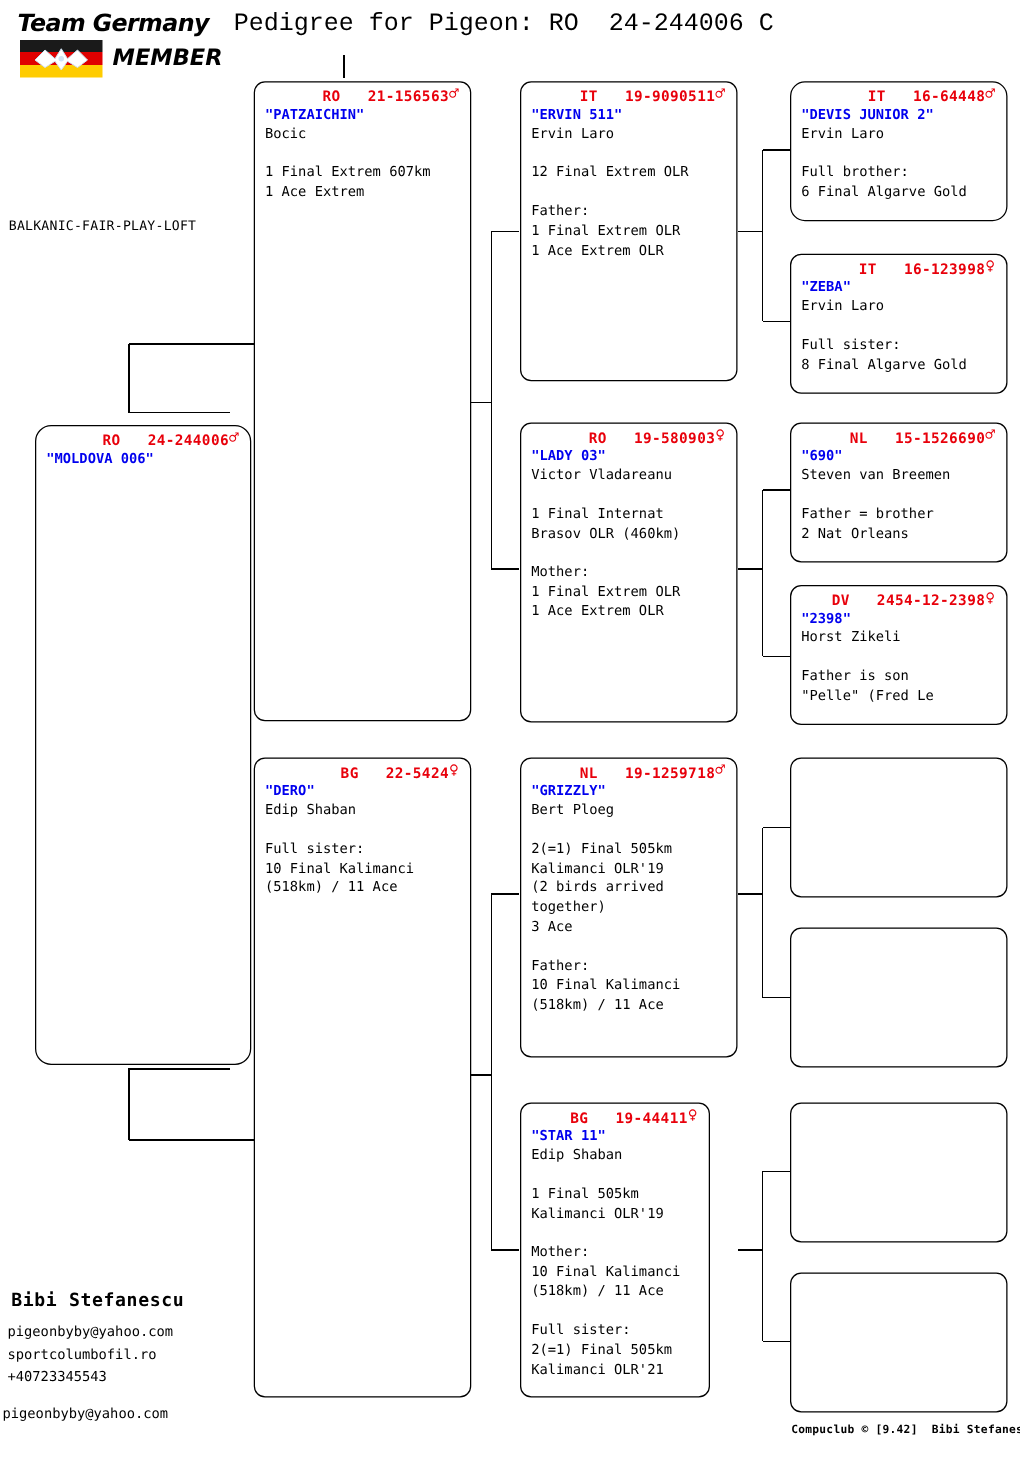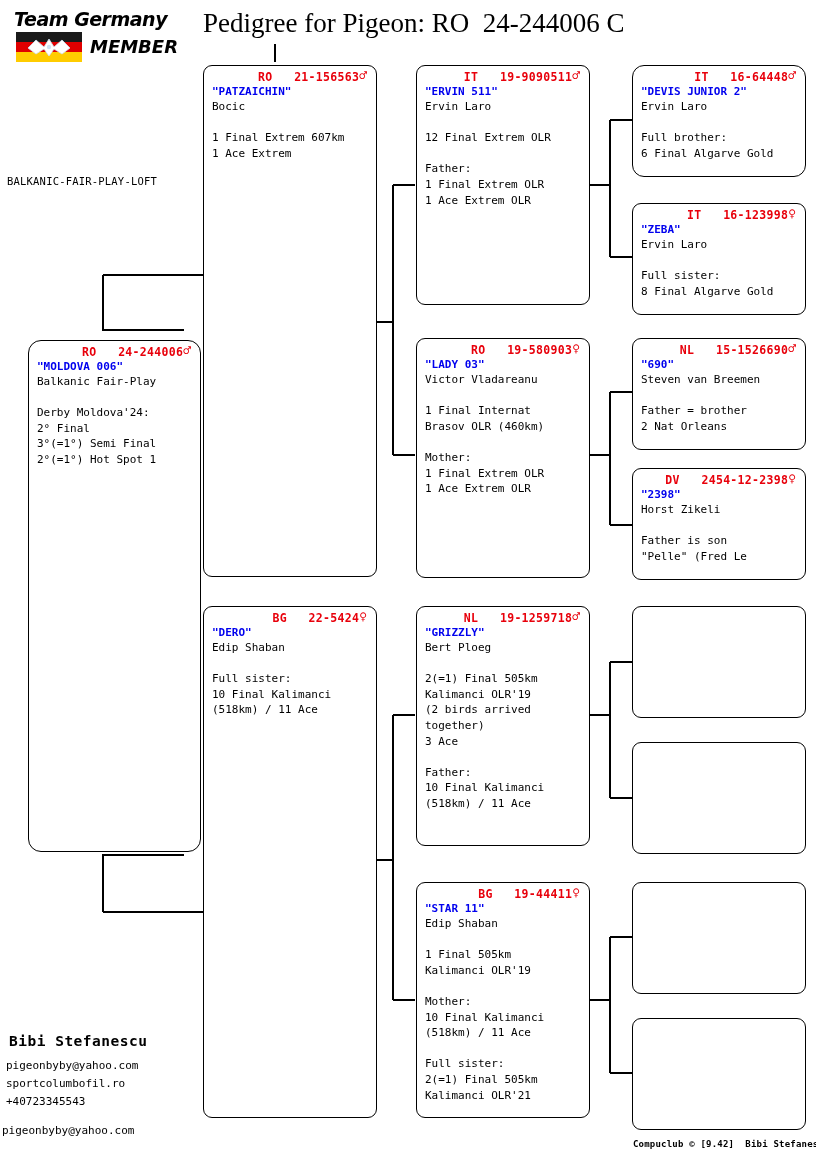--- a/index.html
+++ b/index.html
@@ -40,23 +40,23 @@
     width: 46px; height: 26px;
   }
   #logo-member {
     position: absolute; left: 84px; top: 28px;
     font-family: "DejaVu Sans", sans-serif;
     font-weight: bold; font-style: italic;
     font-size: 18px; color: #000;
     white-space: nowrap;
   }
   #page-title {
-    position: absolute; left: 203px; top: 8px;
-    font-family: Liberation Serif, serif;
-    font-size: 27px; color: #000;
+    position: absolute; left: 187px; top: 8px;
+    font-family: Liberation Mono, monospace;
+    font-size: 20px; color: #000;
     white-space: pre;
   }
   #loft-name {
     position: absolute; left: 7px; top: 175px;
     font-size: 10.5px; color: #000;
     letter-spacing: 0.2px;
     white-space: pre;
   }
 
   
@@ -191,26 +191,20 @@
     <path d="M610 1073 L632 1073"></path>
   </g>
 </svg>
 
 <div class="pbox" id="box-subject" style="left:28px; top:340px; width:173px; height:512px;border-radius:13px;">
   <div class="hdr">
     <span class="ring">RO   24-244006</span>
     <span class="sex">♂</span>
   </div>
   <div class="nickname">"MOLDOVA 006"</div>
-  <div class="body">Balkanic Fair-Play
-
-Derby Moldova'24:
-2° Final
-3°(=1°) Semi Final
-2°(=1°) Hot Spot 1</div>
 </div>
 
 <div class="pbox" style="left:203px; top:65px; width:174px; height:512px;">
   <div class="hdr">
     <span class="ring">RO   21-156563</span>
     <span class="sex">♂</span>
   </div>
   <div class="nickname">"PATZAICHIN"</div>
   <div class="body">Bocic
 
@@ -274,21 +268,21 @@
 Kalimanci OLR'19
 (2 birds arrived
 together)
 3 Ace
 
 Father:
 10 Final Kalimanci
 (518km) / 11 Ace</div>
 </div>
 
-<div class="pbox" style="left:416px; top:882px; width:174px; height:236px;">
+<div class="pbox" style="left:416px; top:882px; width:152px; height:236px;">
   <div class="hdr">
     <span class="ring">BG   19-44411</span>
     <span class="sex">♀</span>
   </div>
   <div class="nickname">"STAR 11"</div>
   <div class="body">Edip Shaban
 
 1 Final 505km
 Kalimanci OLR'19
 

